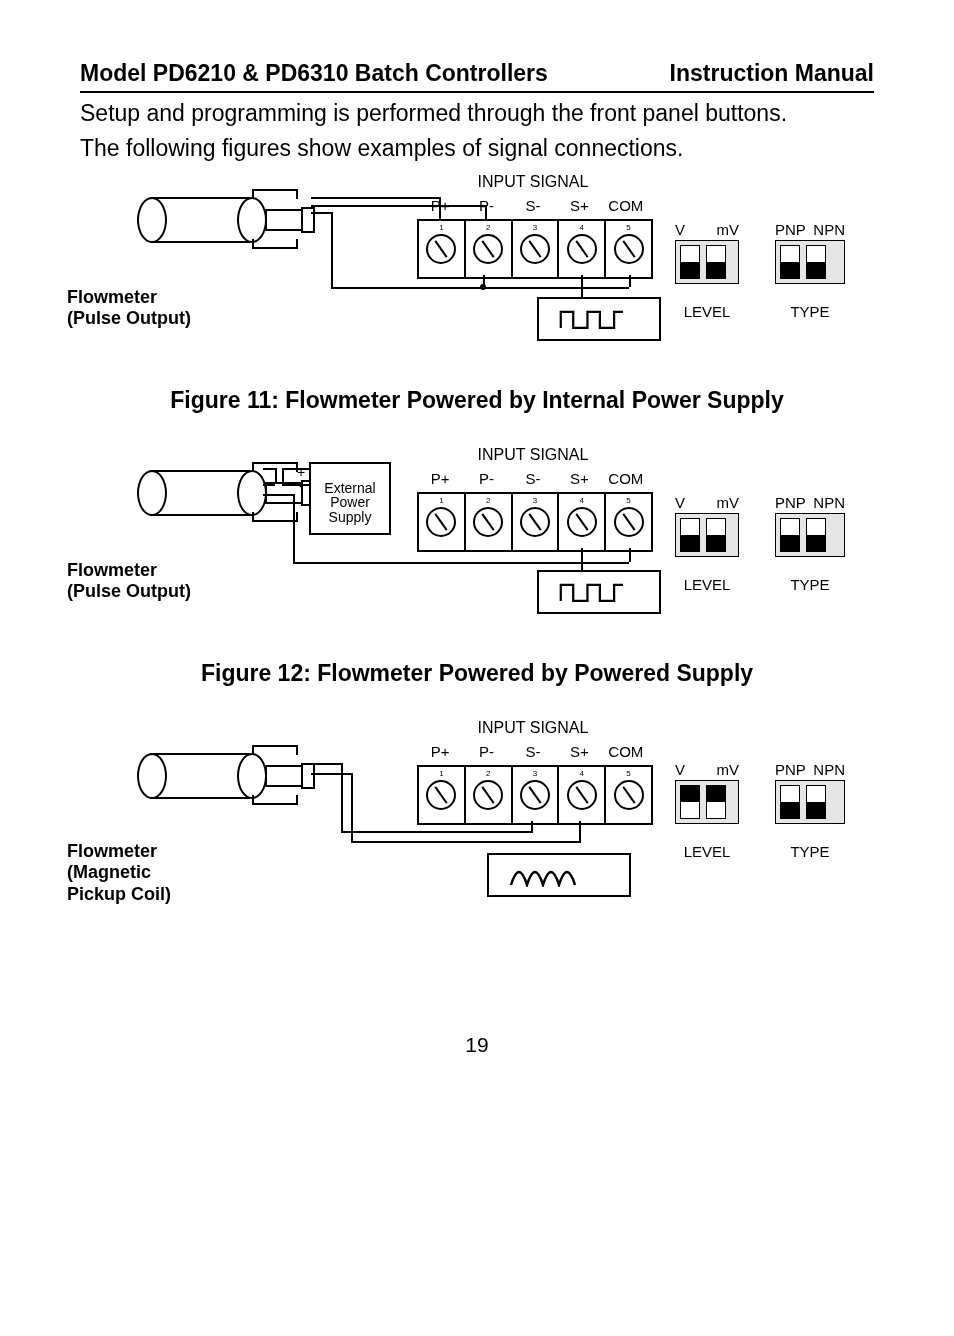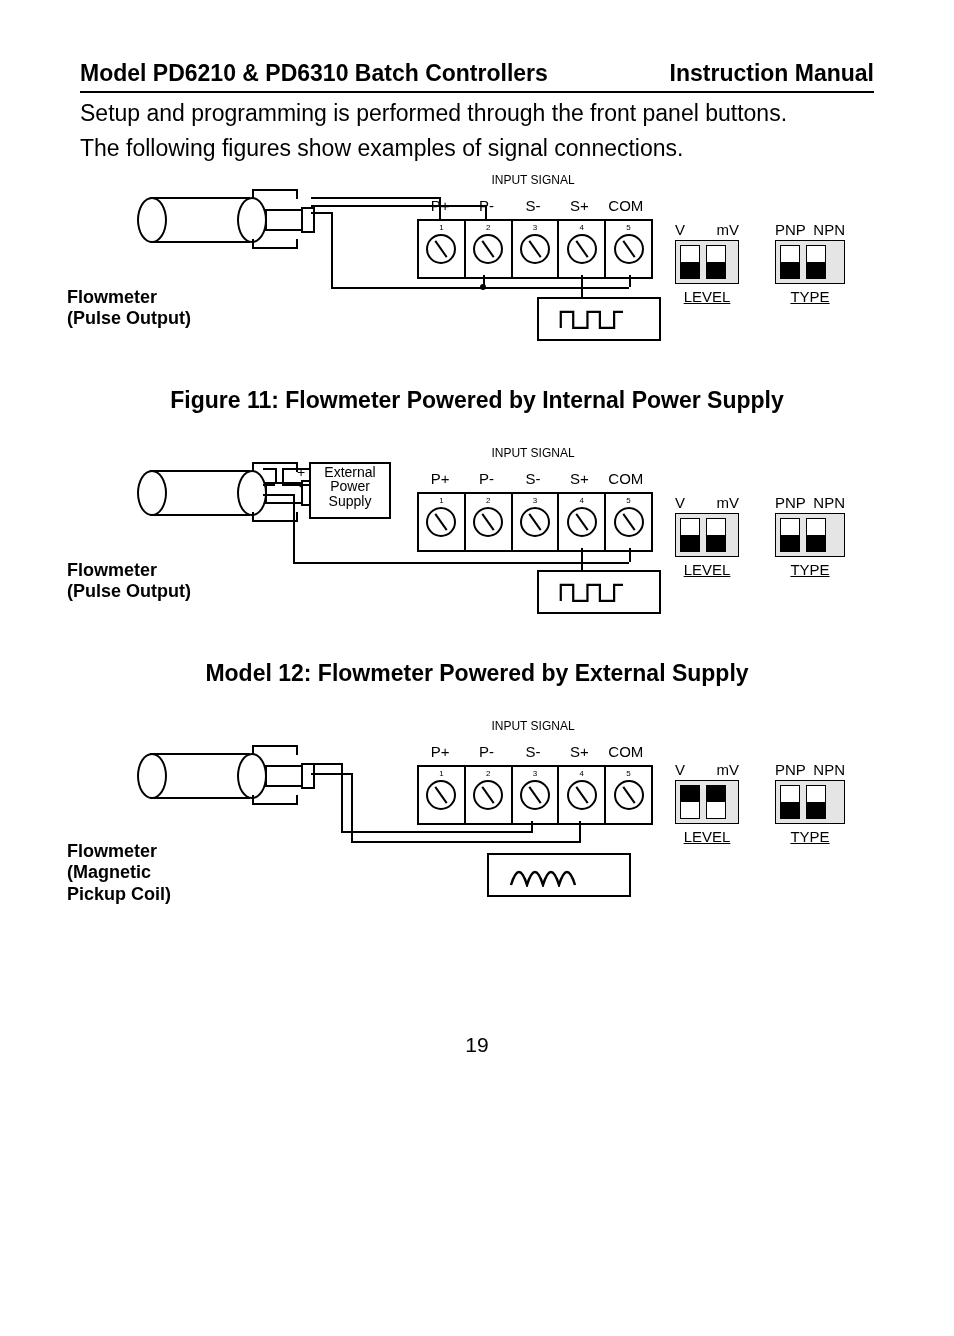--- a/index.html
+++ b/index.html
@@ -154,21 +154,21 @@
     font-size: 15px;
   }
   .term-labels span { flex: 1; text-align: center; }
 
   .input-signal-title {
     position: absolute;
     left: 330px;
     top: -4px;
     width: 232px;
     text-align: center;
-    font-size: 12px;
+    font-size: 16px;
   }
 
   
   .wire-h { position:absolute; height:0; border-top:2px solid #000; }
   .wire-v { position:absolute; width:0; border-left:2px solid #000; }
   .wire-dot { position:absolute; width:6px; height:6px; background:#000; border-radius:50%; }
 
   
   .wave-box {
     position: absolute;
@@ -184,21 +184,21 @@
   }
   
 
   
   .switch-group {
     position: absolute;
     top: 44px;
     display: block;
   }
   .sw-labels-top { font-size: 15px; display:flex; justify-content: space-between; margin-bottom:2px;}
-  .sw-labels-bottom { font-size: 15px; text-align:center; margin-top:4px;text-decoration:underline;}
+  .sw-labels-bottom { font-size: 15px; text-align:center; margin-top:19px;}
   .switch-box {
     border: 1px solid #000;
     background: #e5e5e5;
     display: flex;
     padding: 4px;
     gap: 6px;
   }
   .switch-box .dip {
     width: 18px; height: 32px;
     border: 1px solid #000;
@@ -213,21 +213,21 @@
   .ext-supply {
     position:absolute;
     left: 222px;
     top: 12px;
     width: 78px;
     height: 52px;
     border: 2px solid #000;
     font-size: 14px;
     line-height: 1.05;
     text-align: center;
-    padding-top: 1px;
+    padding-top: 17px;
     background:#fff;
   }
   .ext-sign { position:absolute; font-size:14px; }
 
 </style>
 </head>
 <body>
 
 <div class="page">
 
@@ -441,21 +441,21 @@
             <div class="down"></div>
           </div>
         <div class="dip">
             <div class="down"></div>
           </div>
       </div>
       <div class="sw-labels-bottom">TYPE</div>
     </div>
   </div>
 
-  <div class="figure-caption">Model 12: Flowmeter Powered by External Supply</div>
+  <div class="figure-caption">Figure 12: Flowmeter Powered by Powered Supply</div>
 
   <div class="diagram" style="height:200px;">
 
     <div class="flowmeter" style="top:30px;">
       <div class="fm-body"></div>
       <div class="fm-ellipse-l"></div>
       <div class="fm-ellipse-r"></div>
       <div class="fm-flange-top"></div>
       <div class="fm-flange-bot"></div>
       <div class="fm-stub"></div>

